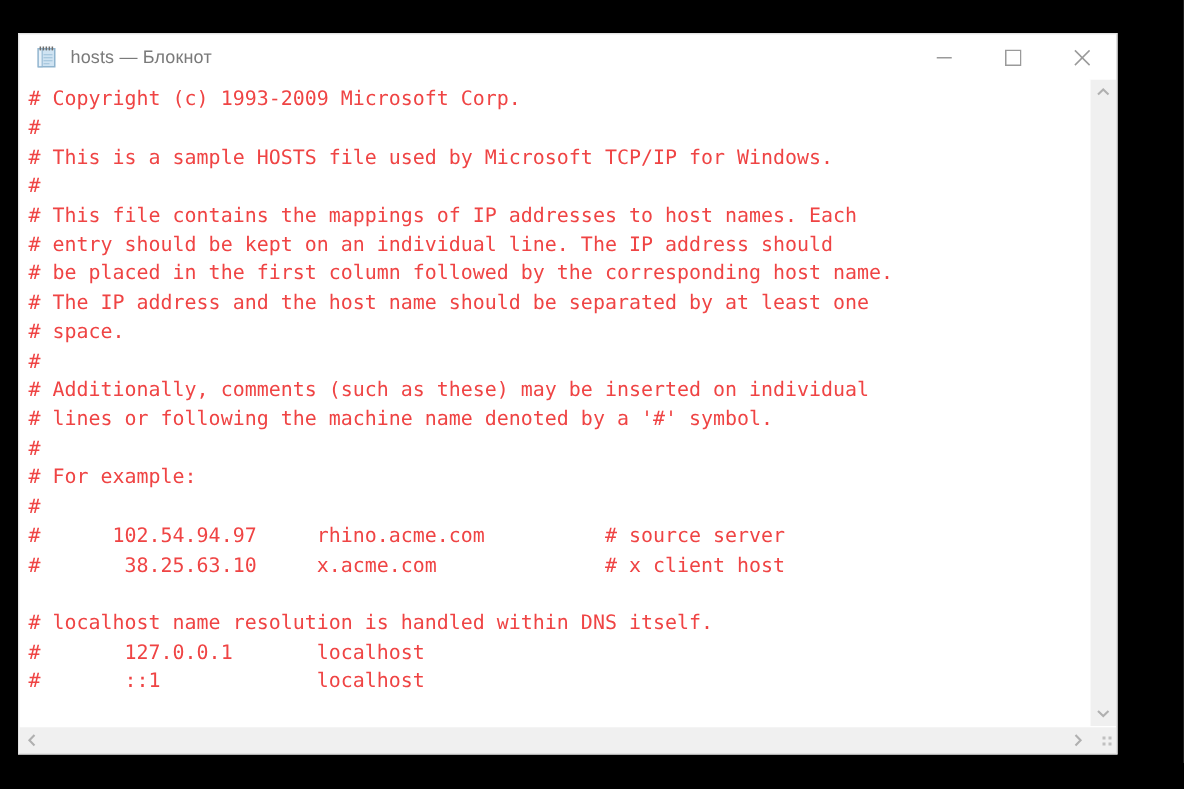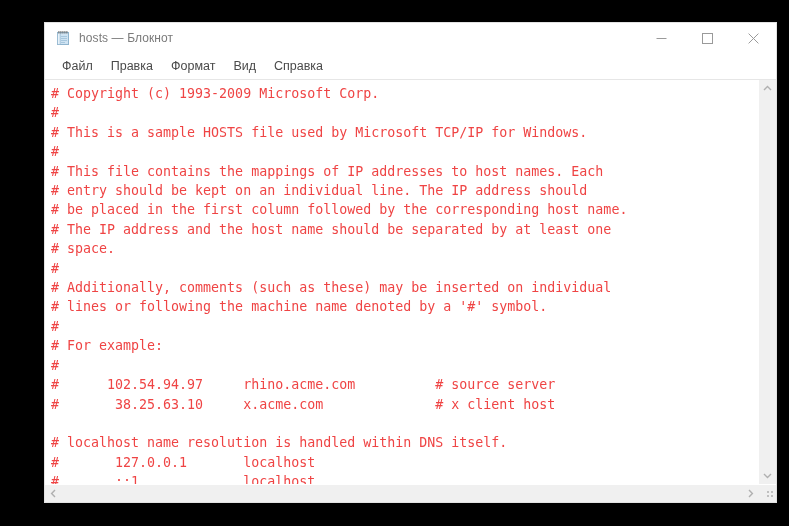--- a/index.html
+++ b/index.html
@@ -17,21 +17,21 @@
 
   #desktop {
     position: absolute;
     inset: 0;
     background: #000000;
   }
 
   
   #notepad-window {
     position: absolute;
-    left: 44px;
+    left: 12px;
     top: 22px;
     width: 733px;
     height: 481px;
     background: #ffffff;
     border: 1px solid #e2e2e2;
     box-sizing: border-box;
     display: flex;
     flex-direction: column;
     overflow: hidden;
   }
@@ -231,27 +231,20 @@
         <div class="win-btn" id="close-button">
           <svg width="11" height="11" viewBox="0 0 11 11" xmlns="http://www.w3.org/2000/svg">
             <line x1="0.6" y1="0.6" x2="10.4" y2="10.4" stroke="#9a9a9a" stroke-width="1"></line>
             <line x1="10.4" y1="0.6" x2="0.6" y2="10.4" stroke="#9a9a9a" stroke-width="1"></line>
           </svg>
         </div>
 
       </div>
     </div>
 
-    <div id="menu-bar">
-      <div class="menu-item">Файл</div>
-      <div class="menu-item">Правка</div>
-      <div class="menu-item">Формат</div>
-      <div class="menu-item">Вид</div>
-      <div class="menu-item">Справка</div>
-    </div>
 
     <div id="editor-region">
 
       <div id="editor-row">
 
         <div id="text-area">
           <pre id="text-content"># Copyright (c) 1993-2009 Microsoft Corp.
 #
 # This is a sample HOSTS file used by Microsoft TCP/IP for Windows.
 #

